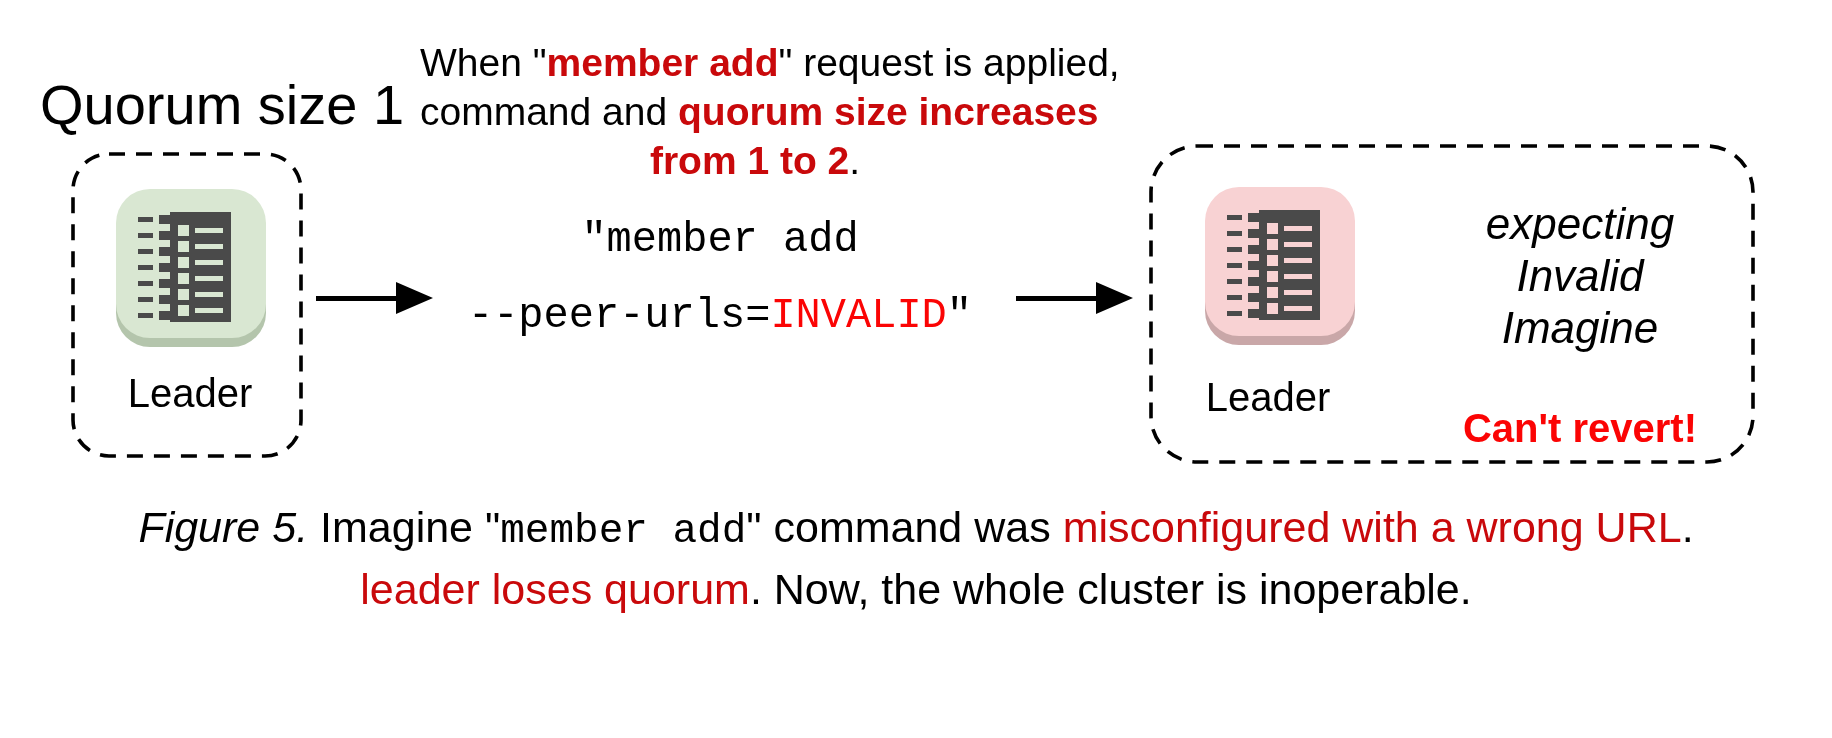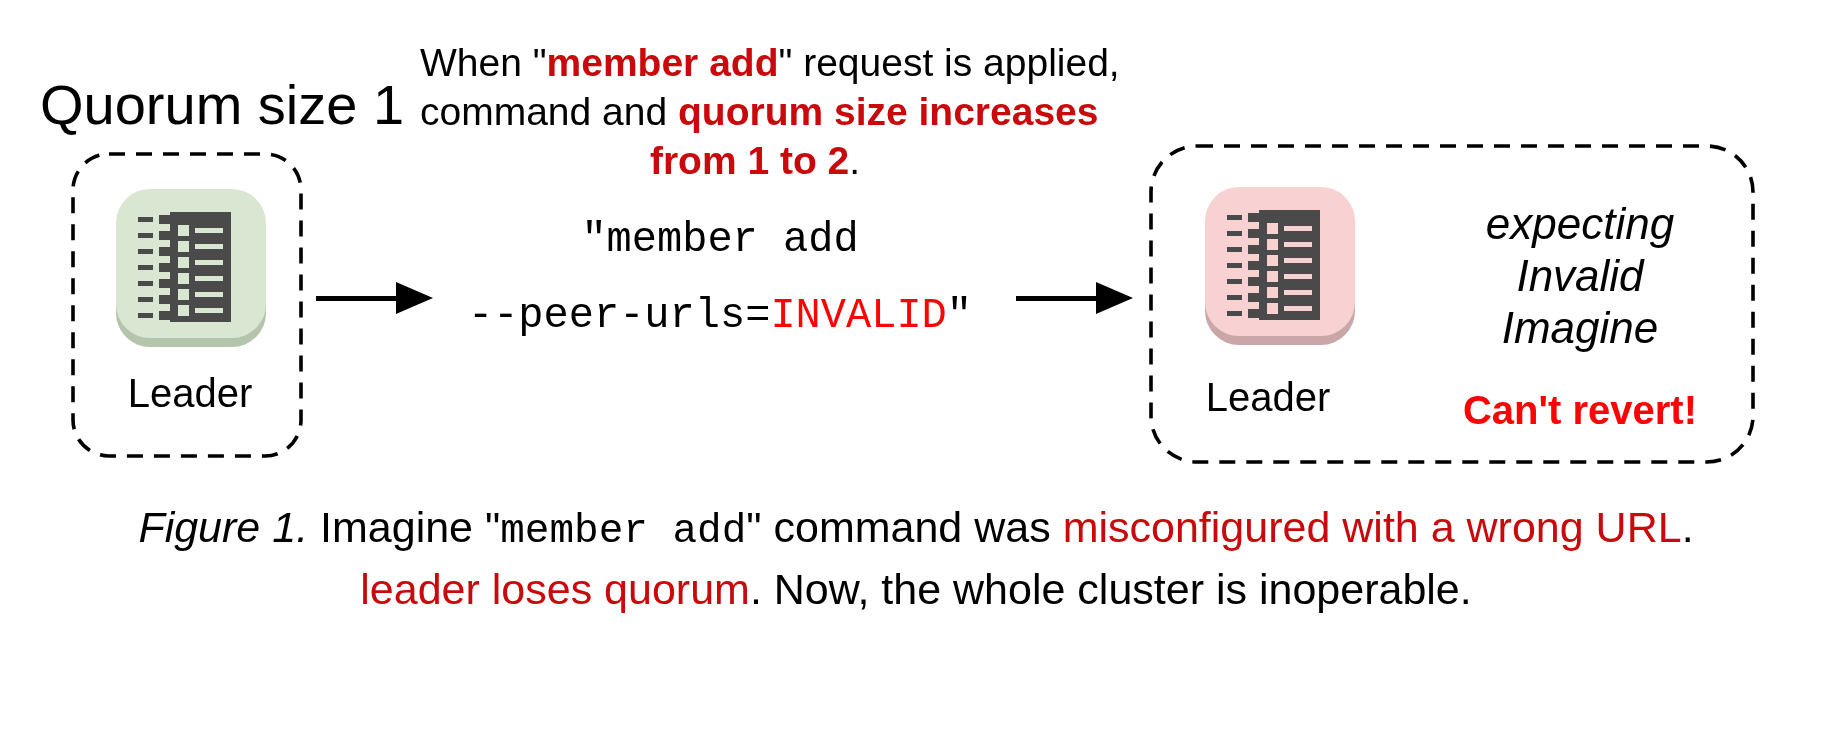--- a/index.html
+++ b/index.html
@@ -154,20 +154,20 @@
   </svg>
 
   <div class="abs node-label center nowrap" style="left:1186px;top:372px;width:164px;">Leader</div>
 
   <div class="abs expect-note center" style="left:1400px;top:198px;width:360px;">
     <div class="nowrap">expecting</div>
     <div class="nowrap">Invalid</div>
     <div class="nowrap">Imagine</div>
   </div>
 
-  <div class="abs warning-text center nowrap" style="left:1390px;top:386px;width:380px;">Can't revert!</div>
+  <div class="abs warning-text center nowrap" style="left:1390px;top:404px;width:380px;">Can't revert!</div>
 
   <div class="abs caption center" style="left:0;top:498px;width:1832px;">
-    <div class="nowrap"><span class="fig">Figure 1.</span><span> Imagine "</span><span class="code">member add</span><span>" command was </span><span class="hl">misconfigured with a wrong URL</span><span>.</span></div>
+    <div class="nowrap"><span class="fig">Figure 5.</span><span> Imagine "</span><span class="code">member add</span><span>" command was </span><span class="hl">misconfigured with a wrong URL</span><span>.</span></div>
     <div class="nowrap"><span class="hl">leader loses quorum</span><span>. Now, the whole cluster is inoperable.</span></div>
   </div>
 
 </div>
 
 </body></html>

